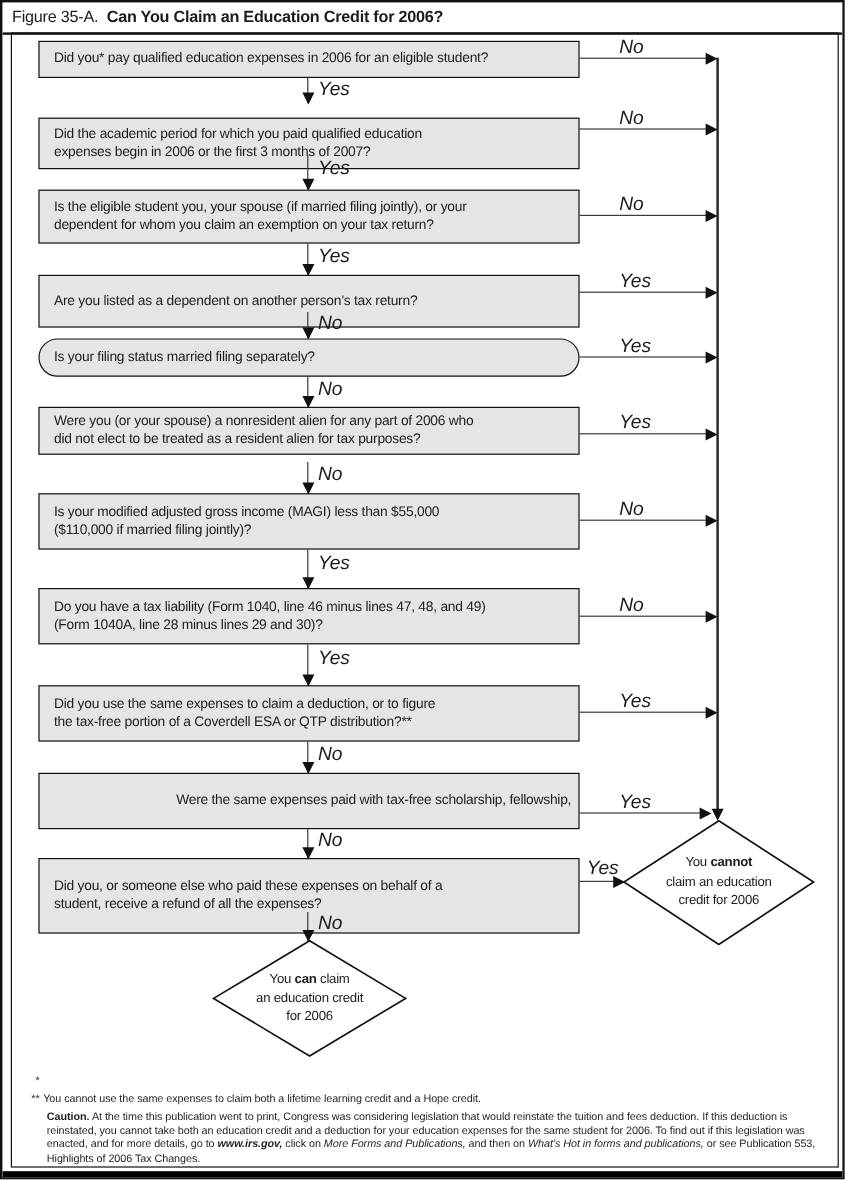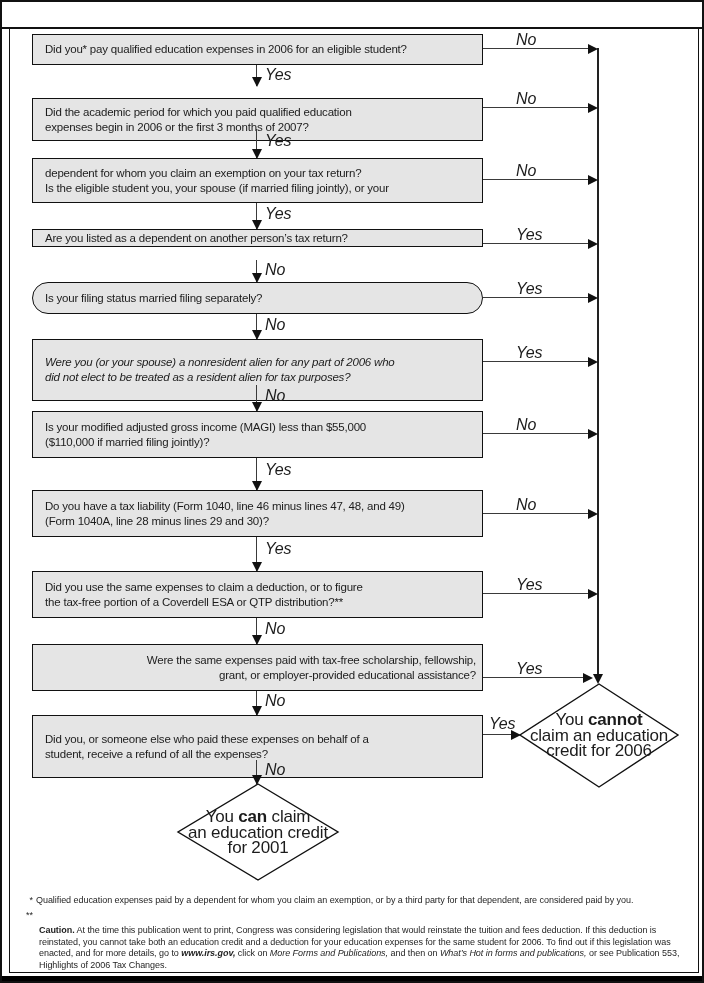--- a/index.html
+++ b/index.html
@@ -47,79 +47,81 @@
   }
   .blabel {
     position:absolute; font-style:italic; font-size:16px; letter-spacing:-0.1px;
     color:#1c1c1c;
   }
   .side-label { left:514px; width:46px; }
 
   .diamond-svg { position:absolute; }
   .diamond-text {
     position:absolute; text-align:center;
-    font-size:17px; line-height:15.5px; letter-spacing:-0.2px;
+    font-size:11px; line-height:15.5px; letter-spacing:-0.2px;
   }
   .diamond-text .bold { font-weight:bold; }
 
   .footnotes {
     position:absolute; left:18px; top:893px; width:678px;
     font-size:9px; line-height:11.5px; letter-spacing:-0.05px; color:#1f1f1f;
   }
   .fnrow { display:flex; margin-bottom:3.5px; }
   .fnmark { width:16px; text-align:right; padding-right:3px; flex:none; }
   .caution { margin-left:19px; margin-top:1px; }
   .caution .bold { font-weight:bold; }
   .caution .bi { font-weight:bold; font-style:italic; }
   .caution .it { font-style:italic; }
 </style>
 </head>
 <body>
 
 <div id="page">
 
+  <div class="title">
+    <span>Figure 35-A.</span><span class="bold">Can You Claim an Education Credit for 2006?</span>
+  </div>
   <div class="title-rule"></div>
   <div class="inner-frame"></div>
 
   <div class="qbox" style="top:32px;height:31px;">
       <div>Did you* pay qualified education expenses in 2006 for an eligible student?</div>
     </div>
   <div class="qbox" style="top:96px;height:43px;">
       <div>Did the academic period for which you paid qualified education</div>
       <div>expenses begin in 2006 or the first 3 months of 2007?</div>
     </div>
   <div class="qbox" style="top:156px;height:45px;">
+      <div>Is the eligible student you, your spouse (if married filing jointly), or your</div>
       <div>dependent for whom you claim an exemption on your tax return?</div>
-      <div>Is the eligible student you, your spouse (if married filing jointly), or your</div>
-    </div>
-  <div class="qbox" style="top:227px;height:18px;">
+    </div>
+  <div class="qbox" style="top:227px;height:44px;">
       <div>Are you listed as a dependent on another person’s tax return?</div>
     </div>
   <div class="qbox" style="top:280px;height:32px;border-radius:16px;">
       <div>Is your filing status married filing separately?</div>
     </div>
-  <div class="qbox" style="top:337px;height:62px;font-style:italic;">
+  <div class="qbox" style="top:337px;height:40px;">
       <div>Were you (or your spouse) a nonresident alien for any part of 2006 who</div>
       <div>did not elect to be treated as a resident alien for tax purposes?</div>
     </div>
   <div class="qbox" style="top:409px;height:47px;">
       <div>Is your modified adjusted gross income (MAGI) less than $55,000</div>
       <div>($110,000 if married filing jointly)?</div>
     </div>
   <div class="qbox" style="top:488px;height:47px;">
       <div>Do you have a tax liability (Form 1040, line 46 minus lines 47, 48, and 49)</div>
       <div>(Form 1040A, line 28 minus lines 29 and 30)?</div>
     </div>
   <div class="qbox" style="top:569px;height:47px;">
       <div>Did you use the same expenses to claim a deduction, or to figure</div>
       <div>the tax-free portion of a Coverdell ESA or QTP distribution?**</div>
     </div>
   <div class="qbox" style="top:642px;height:47px;text-align:right;">
       <div>Were the same expenses paid with tax-free scholarship, fellowship,</div>
-      <div>grant, or employer-provided educational assistance?</div>
     </div>
   <div class="qbox" style="top:713px;height:63px;">
       <div>Did you, or someone else who paid these expenses on behalf of a</div>
       <div>student, receive a refund of all the expenses?</div>
     </div>
 
   <div class="trunk" style="top:46px;height:630px;"></div>
   <div class="ah-down" style="left:591px;top:672px;"></div>
 
   <div class="hline" style="left:481px;top:46px;width:107px;"></div>
@@ -190,39 +192,39 @@
   <div class="vline" style="left:254px;top:758px;height:24px;"></div>
     <div class="ah-down" style="left:250px;top:773px;"></div>
   <span class="blabel" style="left:263px;top:759px;">No</span>
 
   <svg class="diamond-svg" style="left:174px;top:781px;" width="164" height="98">
     <polygon points="82,1 162,49 82,97 2,49" fill="#fff" stroke="#111" stroke-width="1.4"></polygon>
   </svg>
   <div class="diamond-text" style="left:186px;top:807px;width:140px;">
     <div><span></span><span>You </span><span class="bold">can</span><span> claim</span></div>
     <div>an education credit</div>
-    <div>for 2001</div>
+    <div>for 2006</div>
   </div>
 
   <svg class="diamond-svg" style="left:517px;top:681px;" width="161" height="105">
     <polygon points="80,1 159,52 80,104 1,52" fill="#fff" stroke="#111" stroke-width="1.4"></polygon>
   </svg>
   <div class="diamond-text" style="left:527px;top:710px;width:140px;">
     <div><span>You </span><span class="bold">cannot</span></div>
     <div>claim an education</div>
     <div>credit for 2006</div>
   </div>
 
   <div class="footnotes">
     <div class="fnrow">
       <span class="fnmark">*</span>
-      <span>Qualified education expenses paid by a dependent for whom you claim an exemption, or by a third party for that dependent, are considered paid by you.</span>
     </div>
     <div class="fnrow">
       <span class="fnmark">**</span>
+      <span>You cannot use the same expenses to claim both a lifetime learning credit and a Hope credit.</span>
     </div>
     <div class="caution">
       <span class="bold">Caution.</span><span> At the time this publication went to print, Congress was considering legislation that would reinstate the tuition and fees deduction. If this deduction is reinstated, you cannot take both an education credit and a deduction for your education expenses for the same student for 2006. To find out if this legislation was enacted, and for more details, go to </span><span class="bi">www.irs.gov,</span><span> click on </span><span class="it">More Forms and Publications,</span><span> and then on </span><span class="it">What’s Hot in forms and publications,</span><span> or see Publication 553, Highlights of 2006 Tax Changes.</span>
     </div>
   </div>
 
   <div class="bottom-bar"></div>
 </div>
 
 </body></html>

